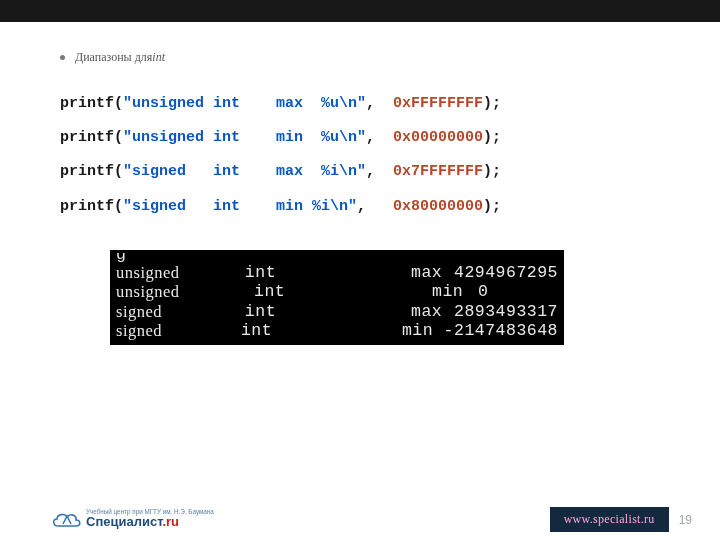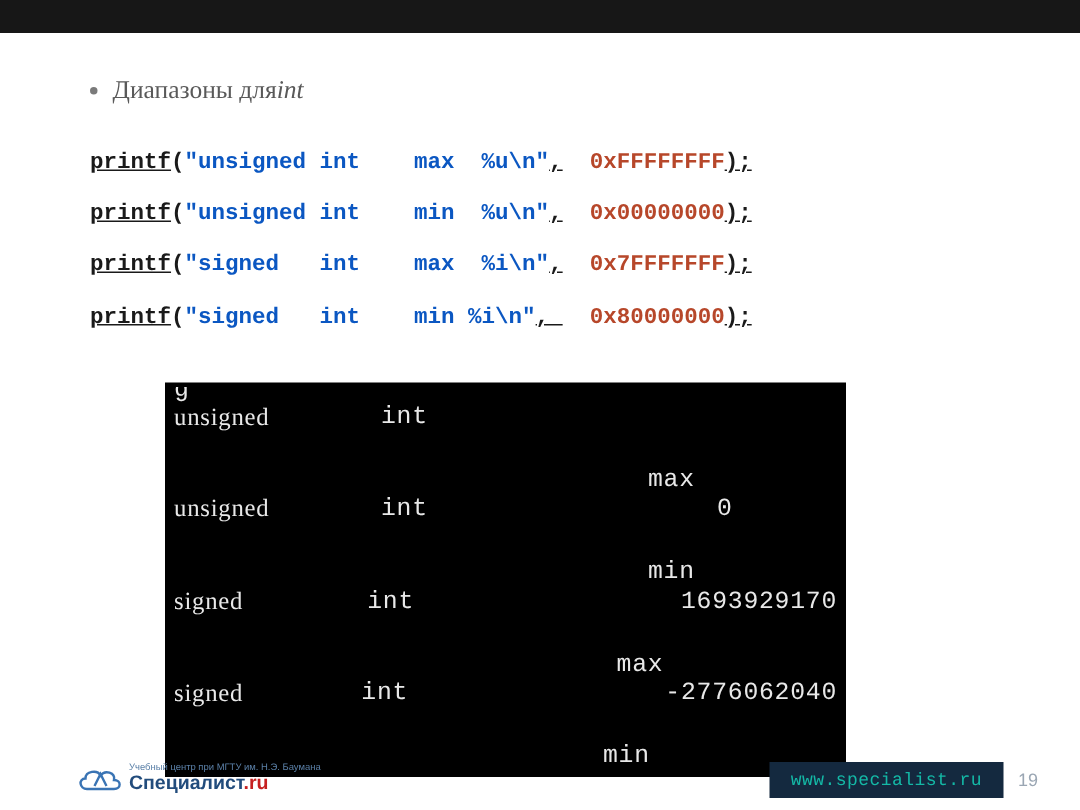--- a/index.html
+++ b/index.html
@@ -15,59 +15,59 @@
     top: 0; left: 0; width: 720px; height: 22px;
     background: #171717;
   }
   .content {
     position: absolute;
     top: 50px; left: 60px; right: 40px;
   }
   .heading-row {
     display: flex; align-items: center;
     color: #595959;
-    font-size: 17px;
+    font-size: 12px;
     font-family: "Times New Roman", serif;
     margin-bottom: 22px;
   }
   .bullet {
     width: 5px; height: 5px; border-radius: 50%;
     background: #7a7a7a;
     margin-right: 10px;
     display: inline-block;
   }
   .heading-italic { font-style: italic; }
   .code-block {
     font-family: Consolas, "Courier New", monospace;
     font-size: 15px;
     font-weight: bold;
     line-height: 2.28;
     white-space: pre;
     color: #1a1a1a;
   }
-  .c-default { color: #1a1a1a; text-decoration: underline; }
+  .c-default { color: #1a1a1a; }
   .c-paren { color: #1a1a1a; }
   .c-string { color: #0b57c2; }
   .c-arg { color: #b7472a; margin-left: 18px; }
   .console {
     margin-top: 26px;
     margin-left: 50px;
     width: 454px;
     background: #000;
     color: #e8e8e8;
     font-family: "Lucida Console", "Courier New", monospace;
     font-size: 16.5px;
     line-height: 1.18;
     padding: 3px 6px 4px 6px;
     letter-spacing: 0.5px;
   }
   .console .row { display: flex; }
   .console .c1 { width: 138px; font-family: Liberation Serif, serif; }
   .console .c2 { width: 178px; }
-  .console .c3 { width: 46px; margin-top: 42px; }
+  .console .c3 { width: 46px; }
   .console .c4 { }
   .console .cutoff { height: 10px; overflow: hidden; line-height: 19px; position: relative; }
   .console .cutoff-inner { position: absolute; bottom: -1px; left: 0; }
   .footer {
     position: absolute;
     left: 0; bottom: 0; width: 720px; height: 40px;
   }
   .logo {
     position: absolute; left: 50px; bottom: 6px;
     display: flex; align-items: center;
@@ -87,22 +87,22 @@
     font-size: 6.3px;
     color: #5b80a8;
     white-space: nowrap;
   }
   .footer-right {
     position: absolute; right: 28px; bottom: 8px;
     display: flex; align-items: center;
   }
   .url-box {
     background: #14293f;
-    color: #14b8a6;
-    font-family: Liberation Mono, monospace;
+    color: #f9a8d4;
+    font-family: Liberation Serif, serif;
     font-size: 12px;
     padding: 5px 14px;
     letter-spacing: 0.3px;
   }
   .page-num {
     font-family: Arial, sans-serif;
     font-size: 12px;
     color: #9aa6b3;
     margin-left: 10px;
   }
@@ -124,38 +124,39 @@
     <div class="code-block"><div><span class="c-default">printf</span><span class="c-paren">(</span><span class="c-string">"unsigned int    max  %u\n"</span><span class="c-default">,</span><span class="c-arg">0xFFFFFFFF</span><span class="c-default">);</span></div><div><span class="c-default">printf</span><span class="c-paren">(</span><span class="c-string">"unsigned int    min  %u\n"</span><span class="c-default">,</span><span class="c-arg">0x00000000</span><span class="c-default">);</span></div><div><span class="c-default">printf</span><span class="c-paren">(</span><span class="c-string">"signed   int    max  %i\n"</span><span class="c-default">,</span><span class="c-arg">0x7FFFFFFF</span><span class="c-default">);</span></div><div><span class="c-default">printf</span><span class="c-paren">(</span><span class="c-string">"signed   int    min %i\n"</span><span class="c-default">, </span><span class="c-arg">0x80000000</span><span class="c-default">);</span></div></div>
 
     <div class="console">
       <div class="cutoff">
           <span class="cutoff-inner">  g</span>
         </div>
       <div class="row">
         <span class="c1">unsigned</span>
         <span class="c2">int</span>
         <span class="c3">max</span>
+        <span class="c4">4294967295</span>
       </div>
       <div class="row">
         <span class="c1">unsigned</span>
         <span class="c2">int</span>
         <span class="c3">min</span>
         <span class="c4">0</span>
       </div>
       <div class="row">
         <span class="c1">signed</span>
         <span class="c2">int</span>
         <span class="c3">max</span>
-        <span class="c4">1693929170</span>
+        <span class="c4">2893493317</span>
       </div>
       <div class="row">
         <span class="c1">signed</span>
         <span class="c2">int</span>
         <span class="c3">min</span>
-        <span class="c4">-2776062040</span>
+        <span class="c4">-2147483648</span>
       </div>
     </div>
 
   </div>
 
   <div class="footer">
     <div class="logo">
       <span class="logo-icon">
         <svg width="34" height="26" viewBox="0 0 34 26">
           <path d="M8 18 C3 18 2 11 7 11 C7 6 15 5 17 9 C20 5 27 7 26 12 C31 12 31 18 26 18 Z" fill="none" stroke="#3a74b4" stroke-width="1.6"></path>

